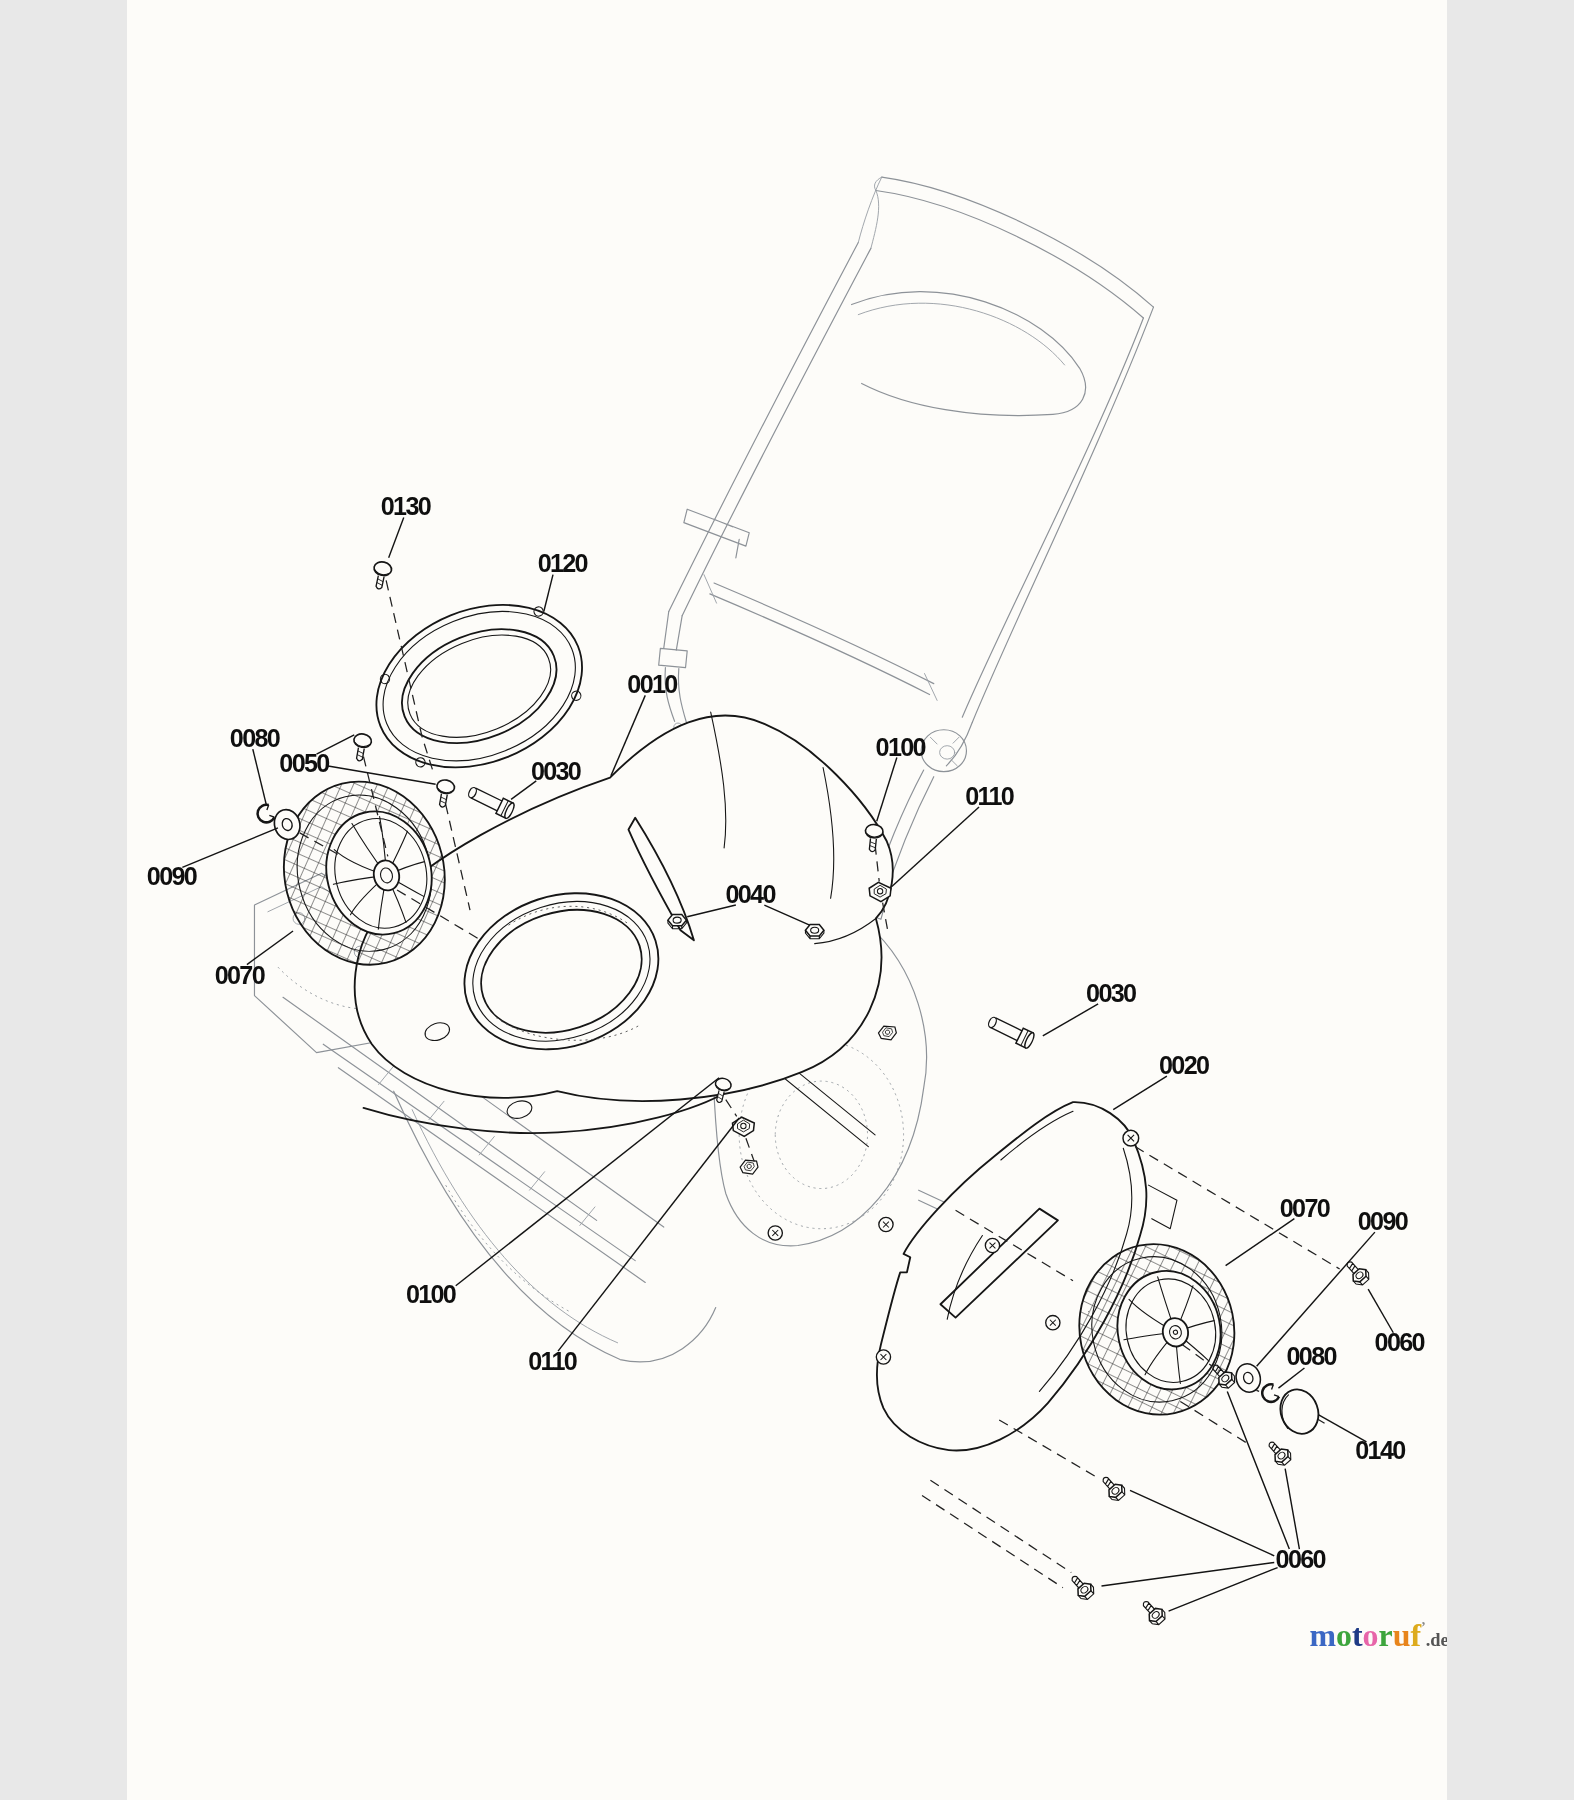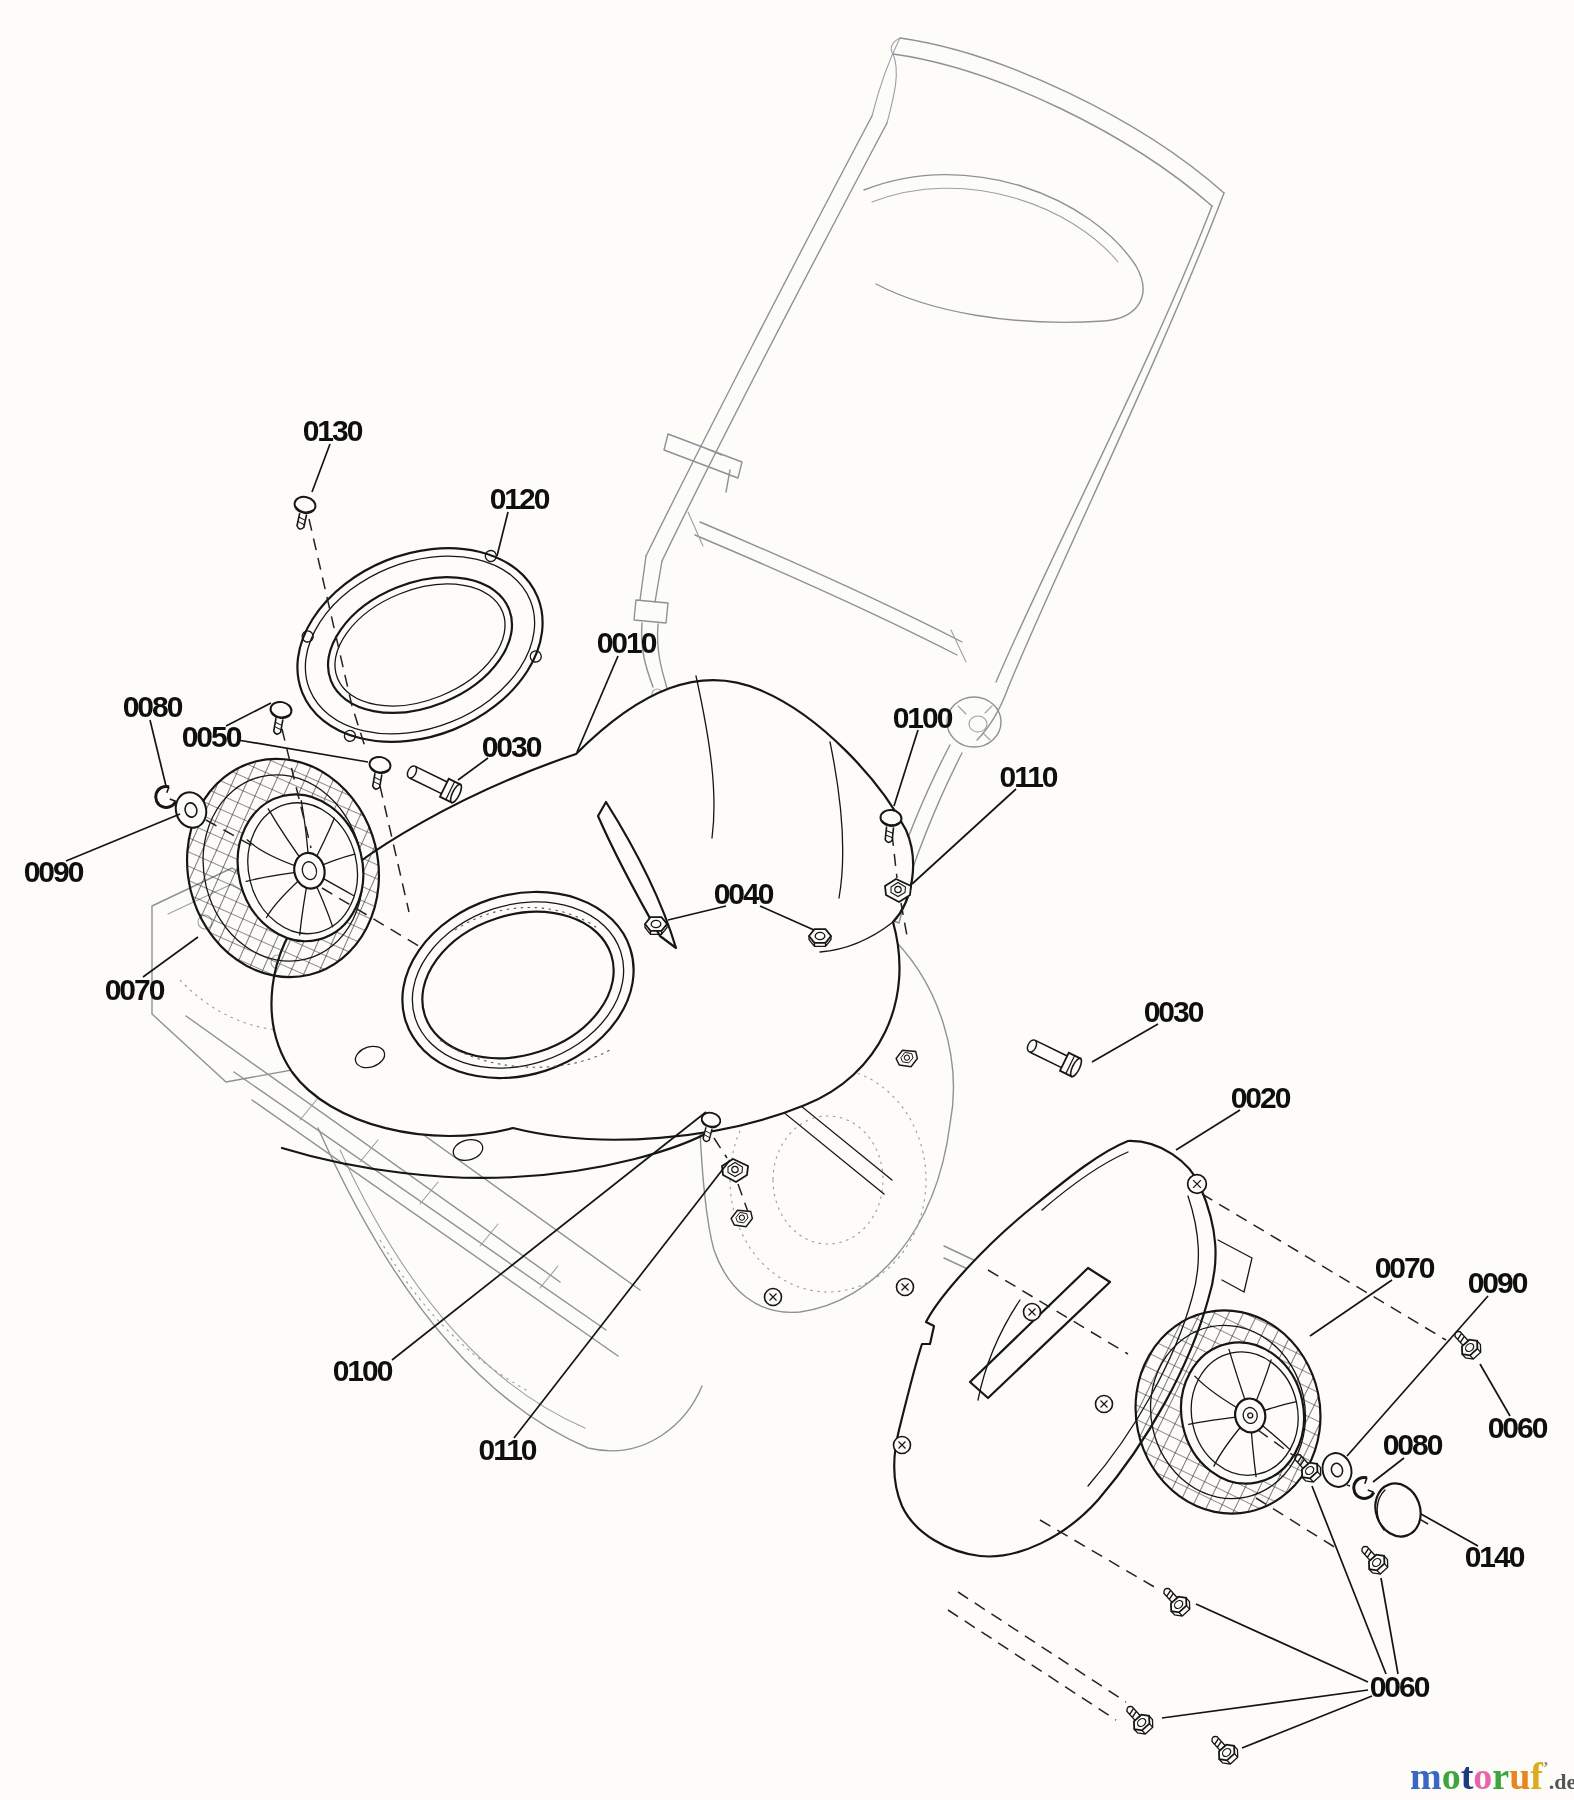--- a/index.html
+++ b/index.html
@@ -1,17 +1,17 @@
 <!DOCTYPE html>
 <html><head>
 <meta charset="utf-8">
 <style>
   html,body{margin:0;padding:0;}
   body{background:#e8e8e8;font-family:"Liberation Sans",sans-serif;}
-  .stage{position:relative;width:1574px;height:1800px;background:#fdfcf9;overflow:hidden;margin:0 auto;}
+  .stage{position:relative;width:1320px;height:1800px;background:#fdfcf9;overflow:hidden;margin:0 auto;}
   svg{display:block;width:100%;height:100%;}
   
   .ink   {stroke:#161616;fill:none;stroke-width:2.2;stroke-linecap:round;stroke-linejoin:round;}
   .ink2  {stroke:#161616;fill:none;stroke-width:1.3;stroke-linecap:round;stroke-linejoin:round;}
   .gray  {stroke:#8d9298;fill:none;stroke-width:1.4;stroke-linecap:round;stroke-linejoin:round;}
   .gray2 {stroke:#9aa0a6;fill:none;stroke-width:1.1;stroke-linecap:round;stroke-linejoin:round;}
   .hid   {stroke:#989da3;fill:none;stroke-width:1.1;stroke-dasharray:2.5 4.5;}
   .hidk  {stroke:#555;fill:none;stroke-width:1.1;stroke-dasharray:2.5 4.5;}
   .dash  {stroke:#222;fill:none;stroke-width:1.5;stroke-dasharray:12 8;}
   .lead  {stroke:#141414;fill:none;stroke-width:1.7;}

